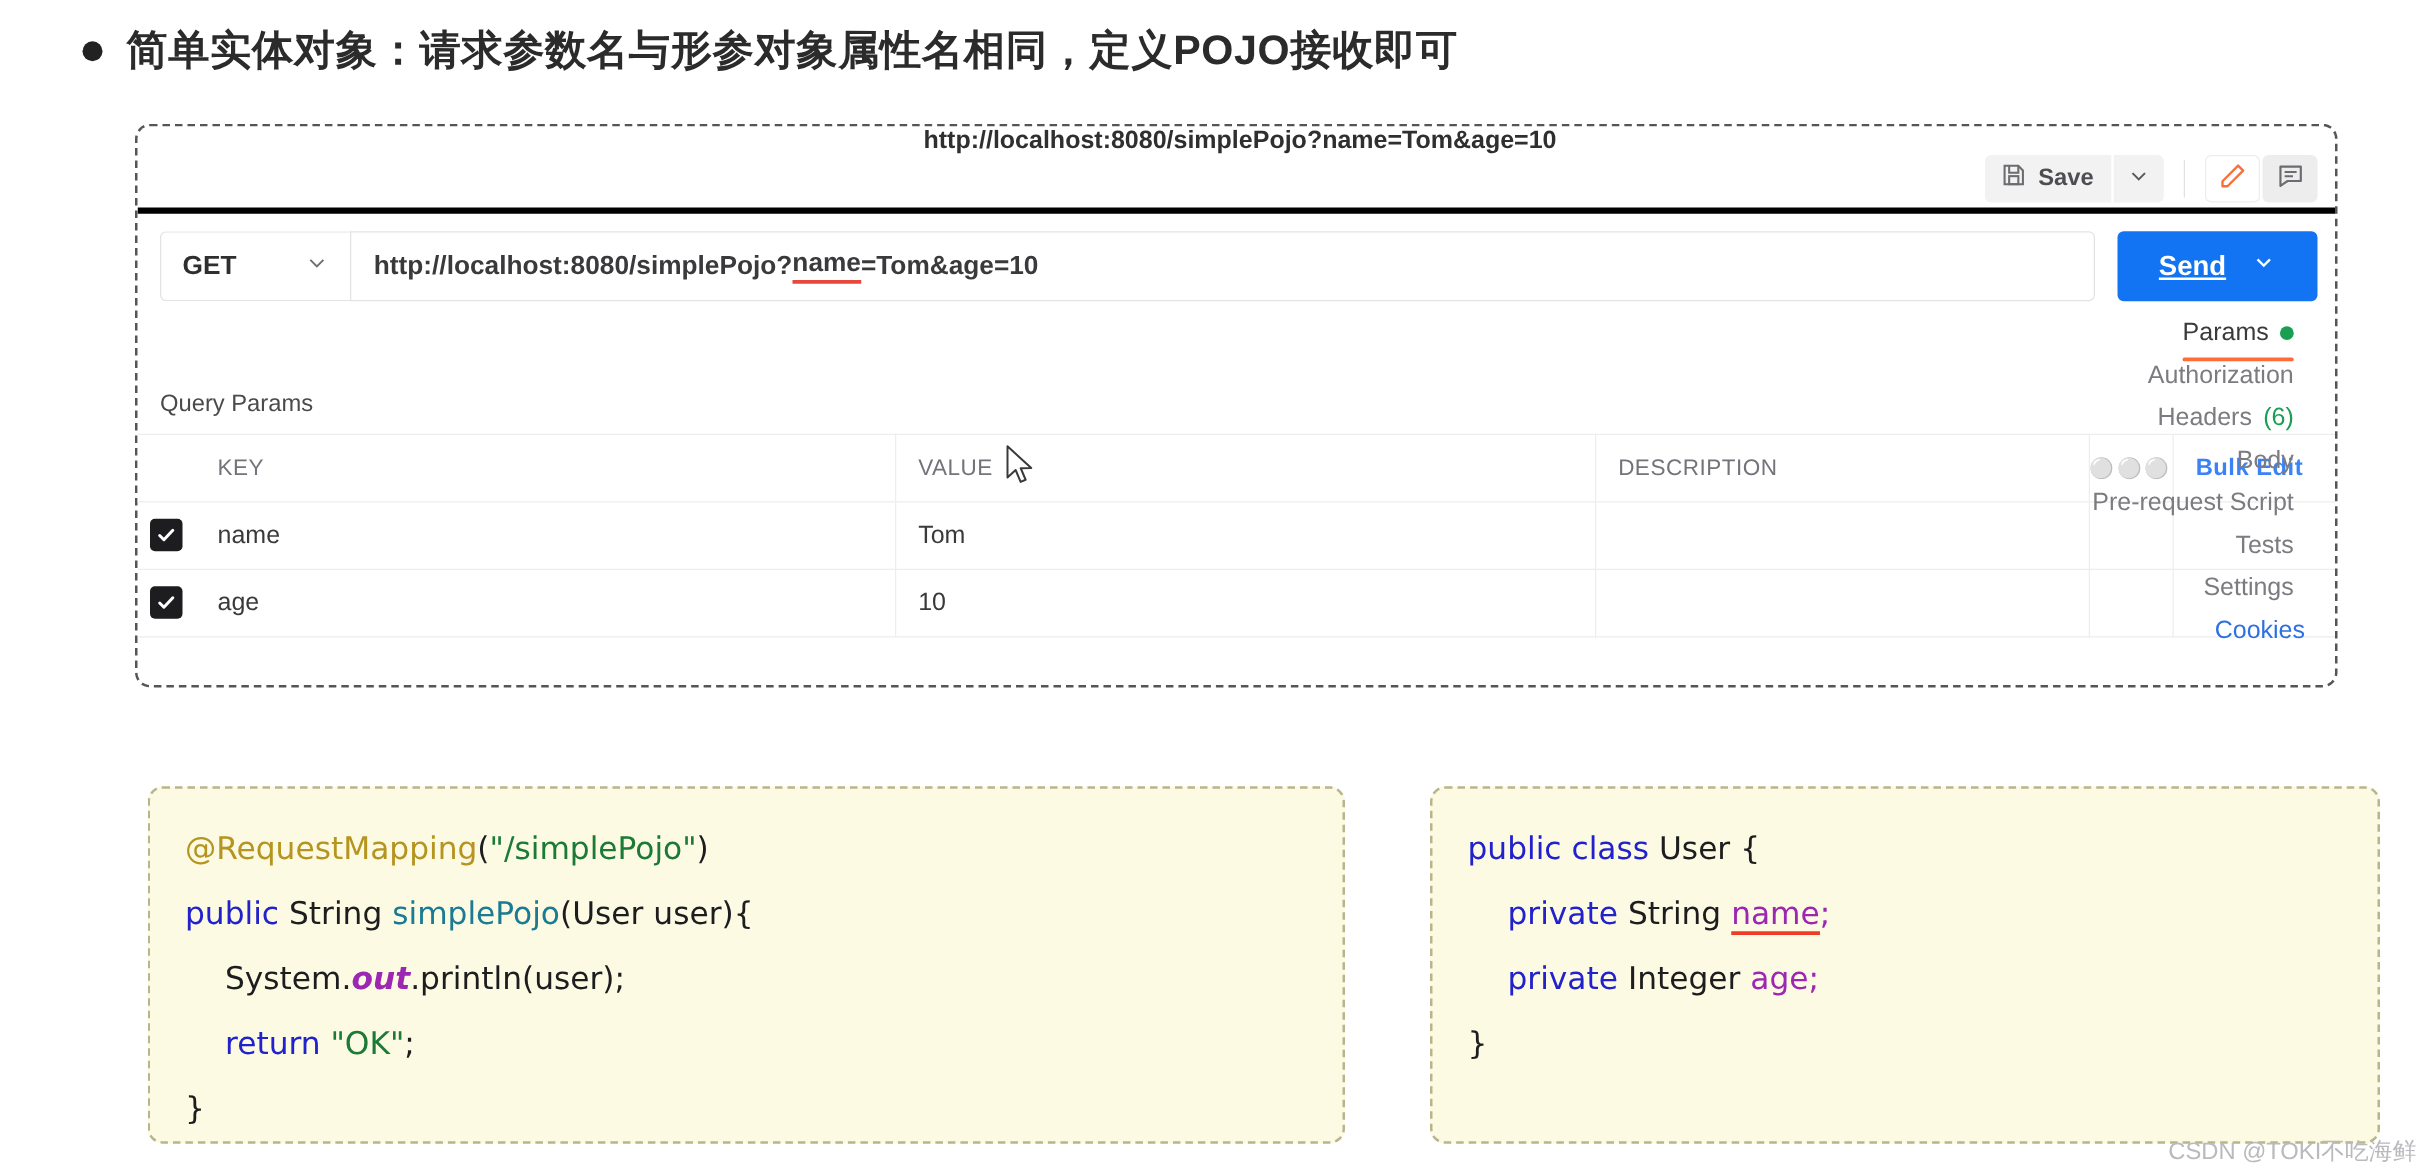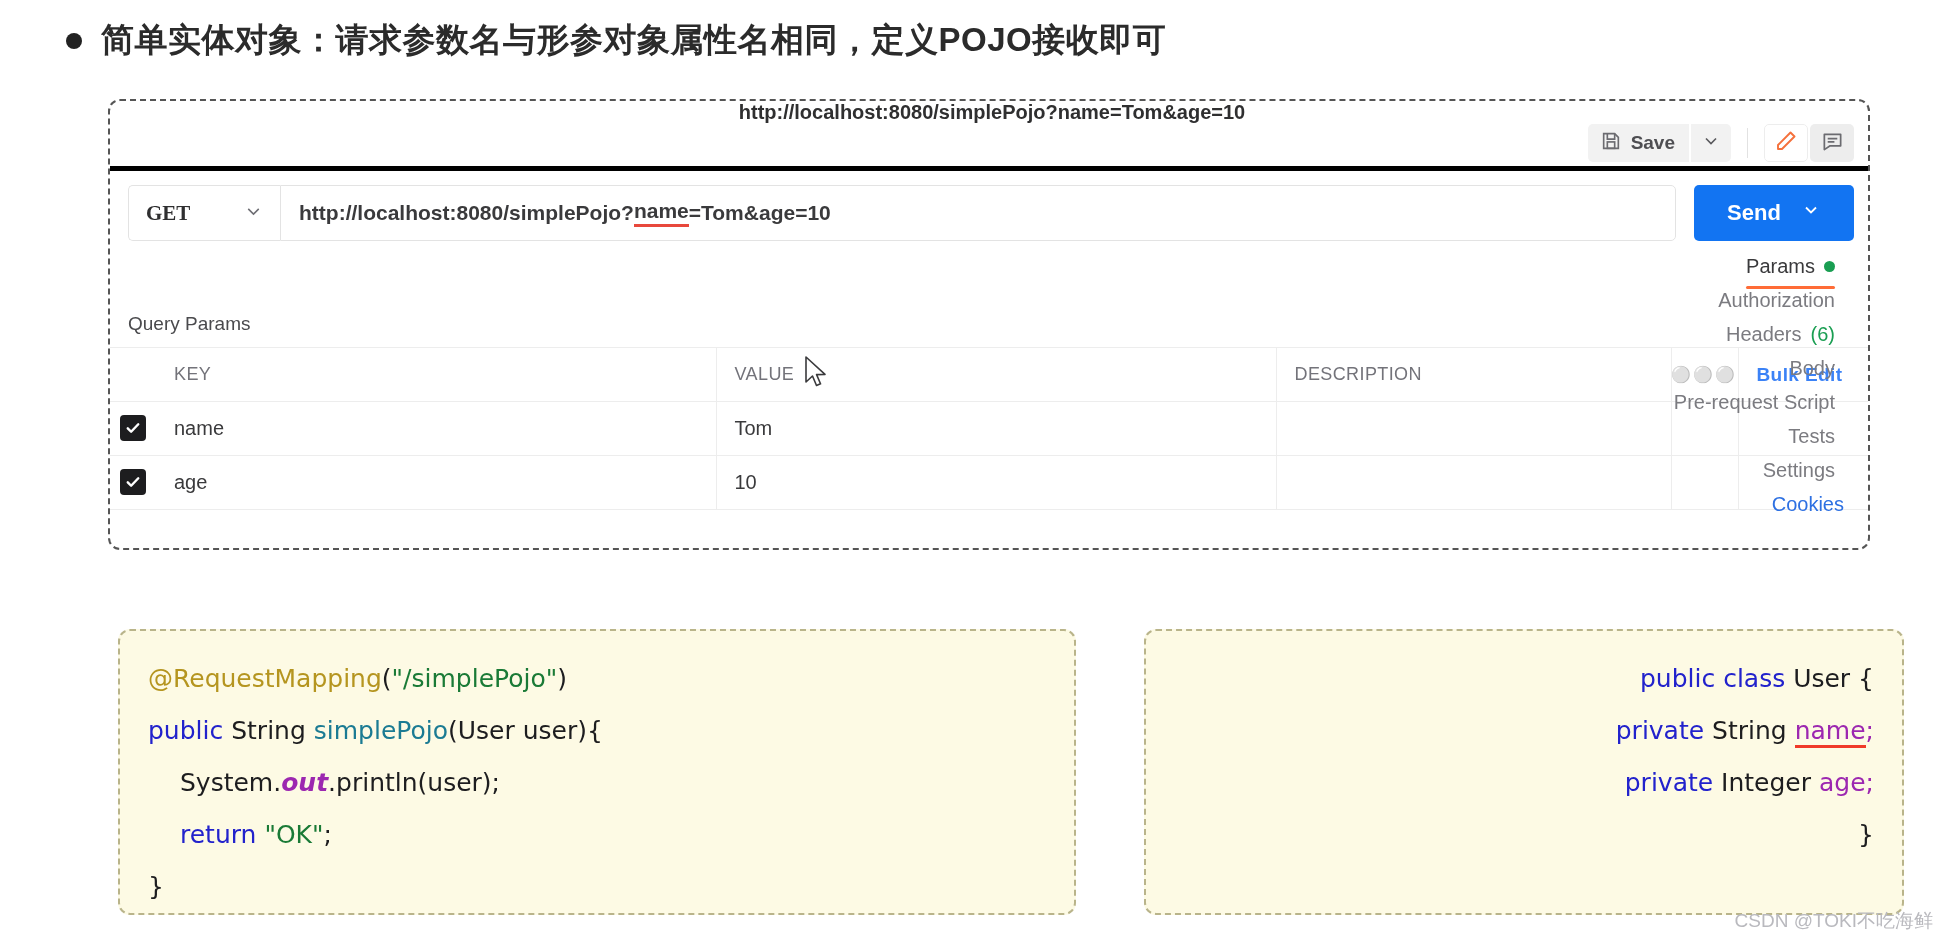--- a/index.html
+++ b/index.html
@@ -76,21 +76,20 @@
     padding: 14px 14px 14px 18px;
     gap: 0;
   }
   .method-box {
     width: 152px; height: 56px;
     border: 1px solid #e3e3e3; border-right: none;
     border-radius: 5px 0 0 5px;
     display: flex; align-items: center; justify-content: space-between;
     padding: 0 16px 0 17px;
     background: #fff;
-    font-family: Liberation Serif, serif;
   }
   .method-label { font-size: 21px; font-weight: 700; color: #2f2f30; }
   .url-box {
     flex: 1; height: 56px;
     border: 1px solid #e3e3e3;
     border-radius: 0 5px 5px 0;
     display: flex; align-items: center;
     padding: 0 18px;
     background: #fff;
     font-size: 21px; color: #3a3a3c;
@@ -99,21 +98,21 @@
   .url-mark {
     border-bottom: 3px solid #e8483c;
     padding-bottom: 1px;
   }
   .send-btn {
     margin-left: 18px;
     height: 56px; width: 160px;
     background: #1274f2; border-radius: 5px;
     display: flex; align-items: center; justify-content: center;
     gap: 20px;
-    color: #ffffff; font-size: 22px; font-weight: 700;
+    color: #ffffff; font-size: 22px; font-weight: 700; text-decoration: underline;
   }
 
   
   .pm-tabs {
     display: flex; align-items: flex-end;
     padding: 0 14px 0 18px;
     gap: 0; height: 46px;
     position: relative;
     flex-direction: column;
   }
@@ -179,21 +178,21 @@
     background: #fdfae4;
     border: 2px dashed #b9b48a;
     border-radius: 12px;
     padding: 22px 28px;
     font-family: "DejaVu Sans", sans-serif;
     font-size: 25px;
     line-height: 52px;
     color: #1d1d1f;
   }
   .code-left  { left: 118px; top: 629px; width: 958px; height: 286px; }
-  .code-right { left: 1144px; top: 629px; width: 760px; height: 286px; text-align: right; }
+  .code-right { left: 1144px; top: 629px; width: 760px; height: 286px; }
   .ind1 { padding-left: 32px; display:block; }
   .k-blue   { color: #2222cc; }
   .k-gold   { color: #b5951f; }
   .k-green  { color: #1a7a36; }
   .k-teal   { color: #1b7b93; }
   .k-purple { color: #9c27b0; }
   .k-purple-it { color: #9c27b0; font-style: italic; font-weight:700; }
   .k-black  { color: #1d1d1f; }
   .err-underline { border-bottom: 3px solid #f03a2a; }
 

